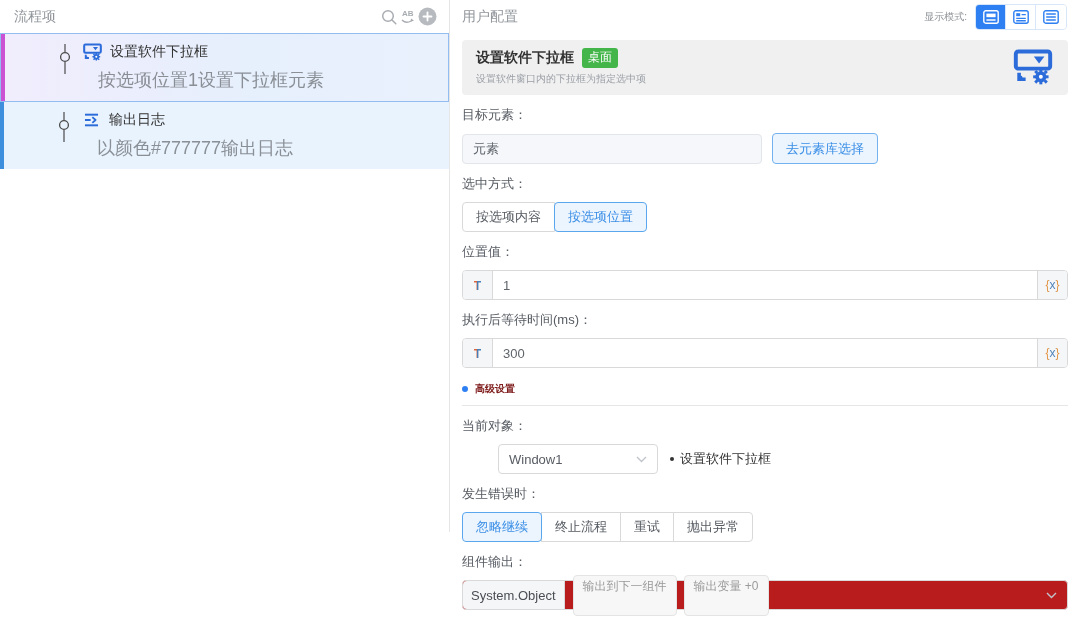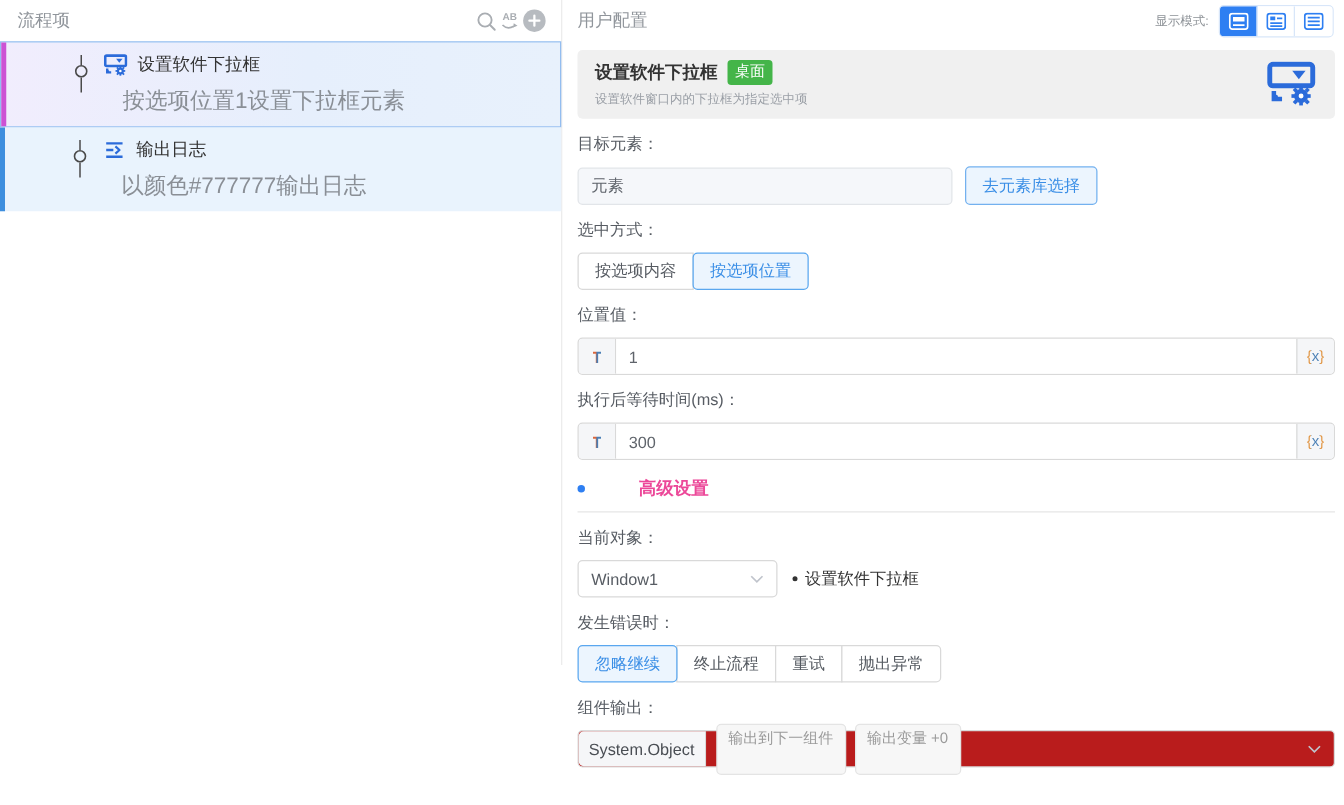--- a/index.html
+++ b/index.html
@@ -57,24 +57,24 @@
   .igroup { display:flex; align-items:stretch; height:30px; border:1px solid #d9d9d9; border-radius:4px; margin-top:9px; overflow:hidden; background:#fff; }
   .iaffix { width:30px; flex:none; background:#f5f6f8; display:flex; align-items:center; justify-content:center; font-size:13px; }
   .iaffix.pre { border-right:1px solid #d9d9d9; }
   .iaffix.suf { border-left:1px solid #d9d9d9; }
   .t-glyph { font-weight:bold; font-size:13px; background:linear-gradient(90deg,#d9663c 0 45%,#4a7fb5 45%); -webkit-background-clip:text; background-clip:text; color:transparent; }
   .fx-glyph { font-size:12px; background:linear-gradient(90deg,#e0933f 0 28%,#4a7fb5 28% 72%,#e0933f 72%); -webkit-background-clip:text; background-clip:text; color:transparent; }
   .igroup input { flex:1; border:none; outline:none; padding:0 10px; font-size:13px; color:#5f646b; font-family:inherit; }
 
   .advanced { display:flex; align-items:center; margin-top:14px; }
   .blue-dot { width:6px; height:6px; border-radius:50%; background:#2e7ff2; margin-right:7px; }
-  .advanced-text { font-size:14px; font-weight:bold; color:#ec4899;margin-left:36px; }
+  .advanced-text { font-size:10px; font-weight:bold; color:#7f1d1d; }
   .hr { border-bottom:1px solid #e6e6e6; margin-top:9px; }
 
-  .select-box { width:160px; height:30px; border:1px solid #d9d9d9; border-radius:4px; display:flex; align-items:center; justify-content:space-between; padding:0 10px; font-size:13px; color:#575c63; background:#fff; cursor:pointer; }
+  .select-box { width:160px; height:30px; border:1px solid #d9d9d9; border-radius:4px; display:flex; align-items:center; justify-content:space-between; padding:0 10px; font-size:13px; color:#575c63; background:#fff; cursor:pointer;margin-left:36px; }
   .obj-hint { display:flex; align-items:center; margin-left:12px; font-size:13px; color:#333; }
   .black-dot { width:4px; height:4px; border-radius:50%; background:#333; margin-right:6px; }
 
   .out-row { display:flex; align-items:center; height:30px; border:1px solid #d9d9d9; border-radius:4px; margin-top:9px; background:#b91c1c; }
   .out-prefix { height:100%; background:#f5f6f8; border-right:1px solid #d9d9d9; display:flex; align-items:center; padding:0 8px; font-size:13px; color:#4a4e54; border-radius:4px 0 0 4px; }
   .chips { flex:1; display:flex; align-items:center; gap:7px; padding:0 8px; }
   .chip { background:#f7f7f7; border:1px solid #e4e4e4; border-radius:4px; padding:2px 9px 20px; font-size:12px; color:#9a9a9a; cursor:pointer; }
   .out-caret { margin-right:10px; }
 </style>
 </head>

